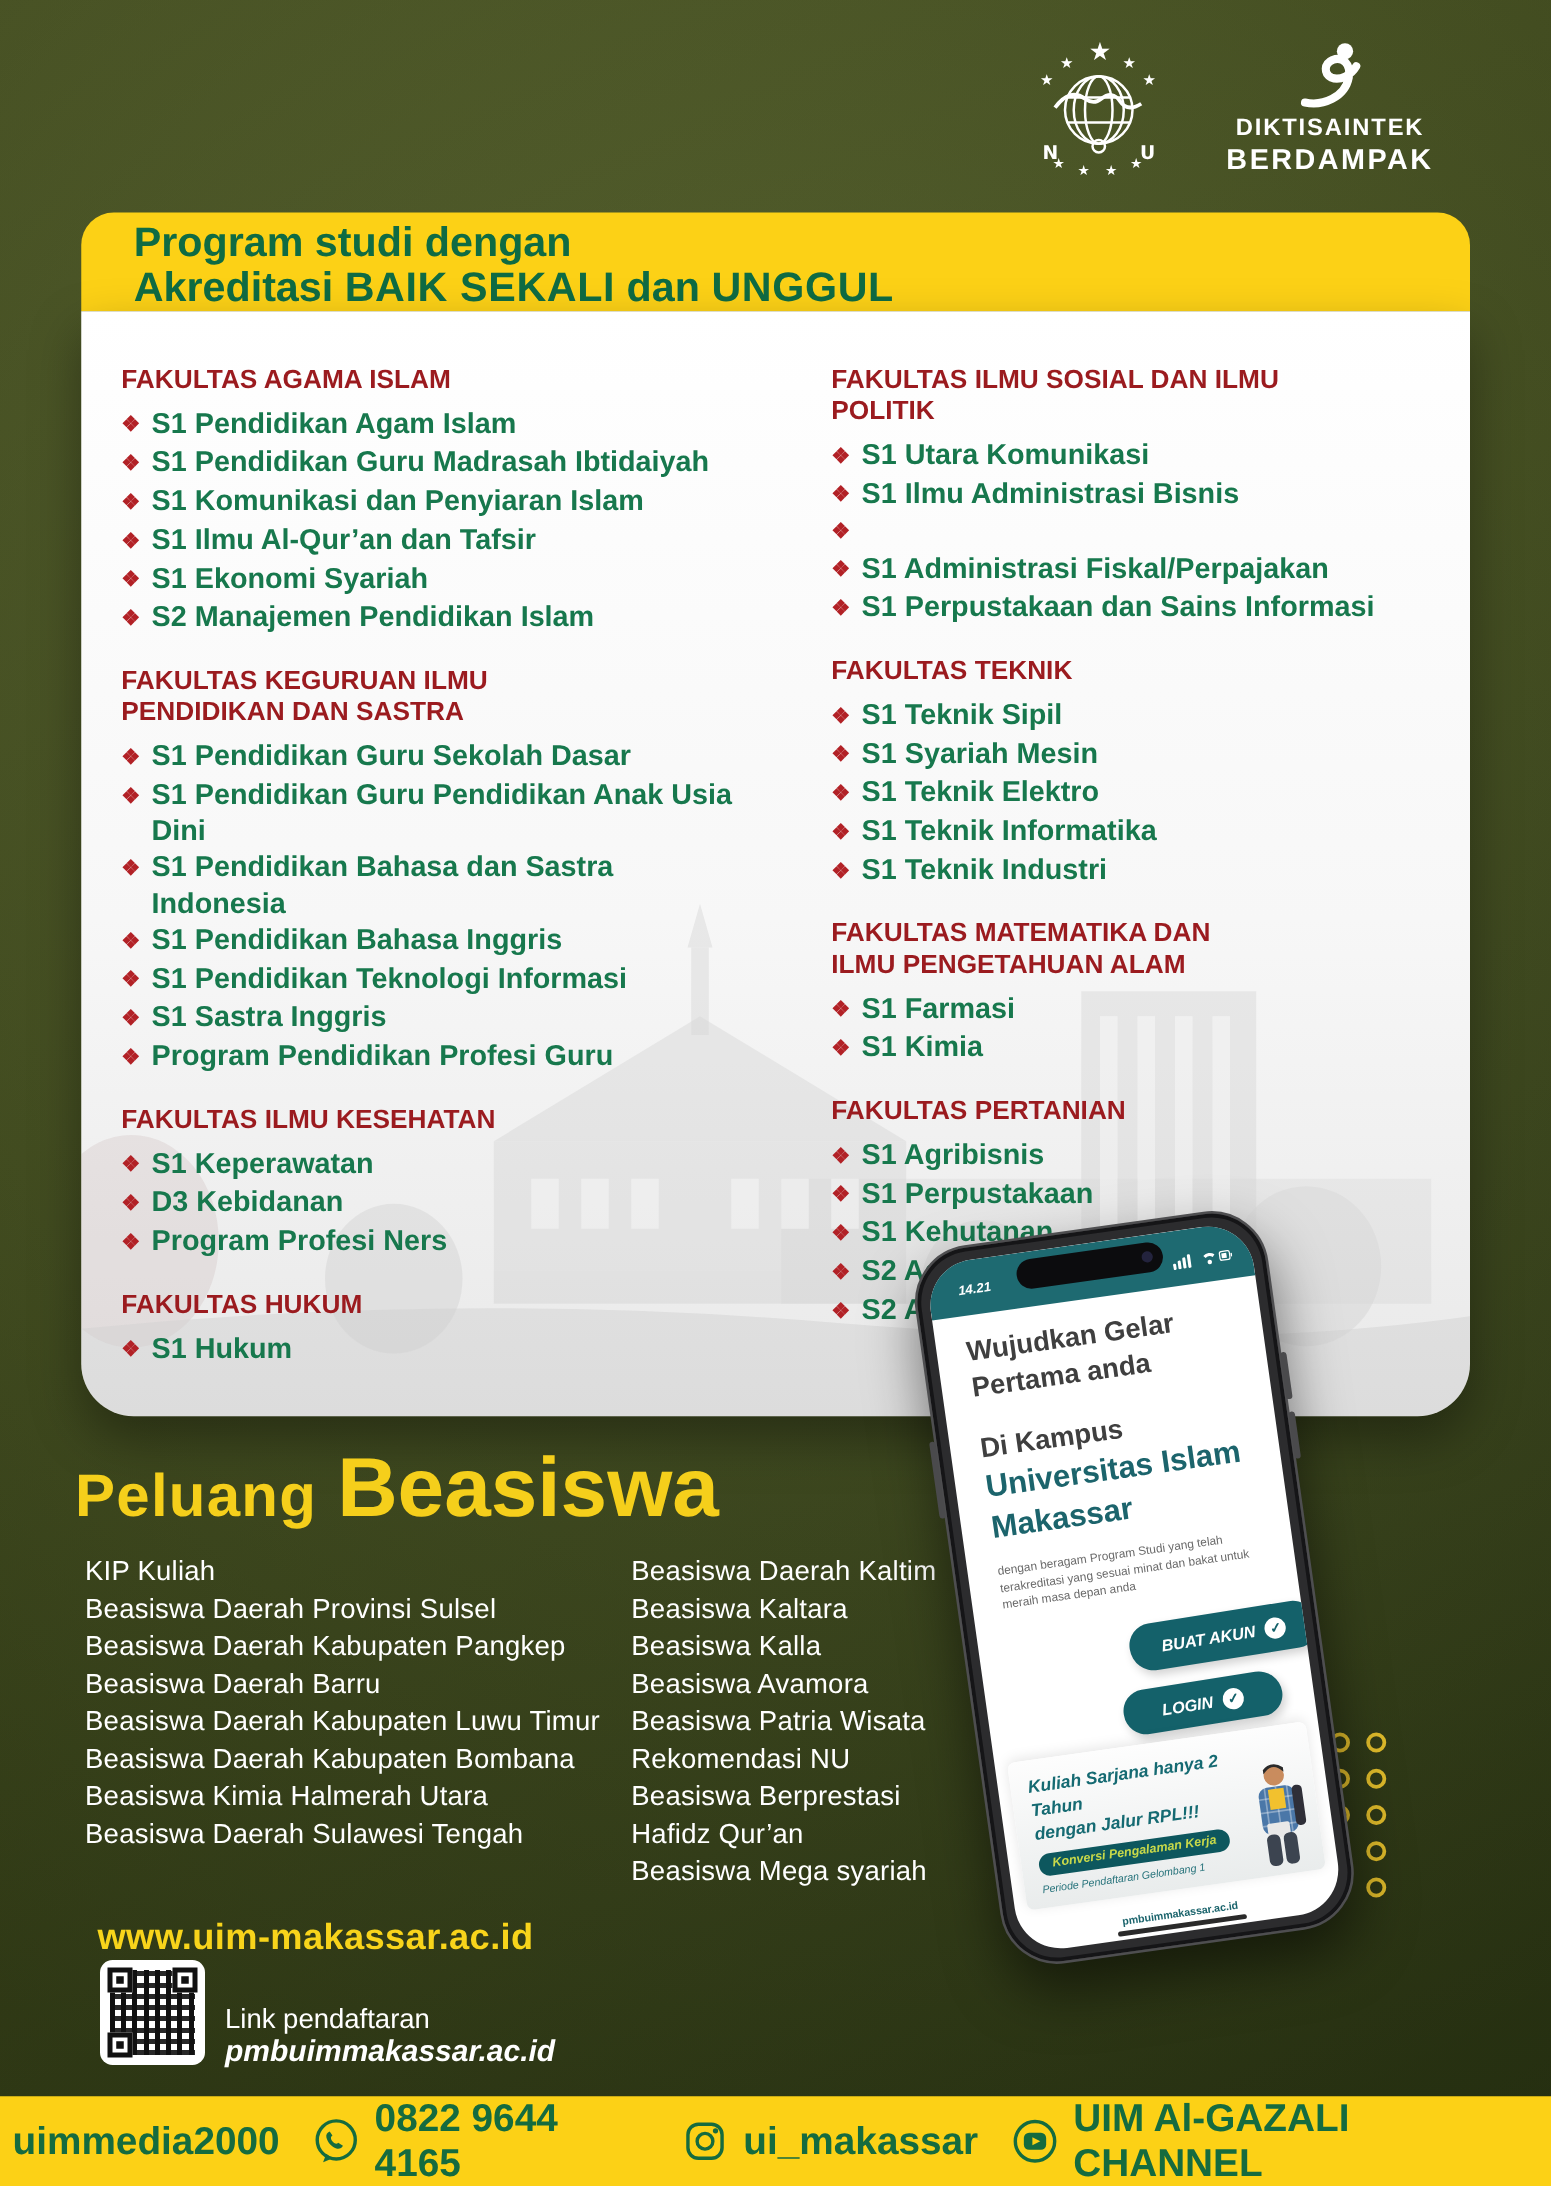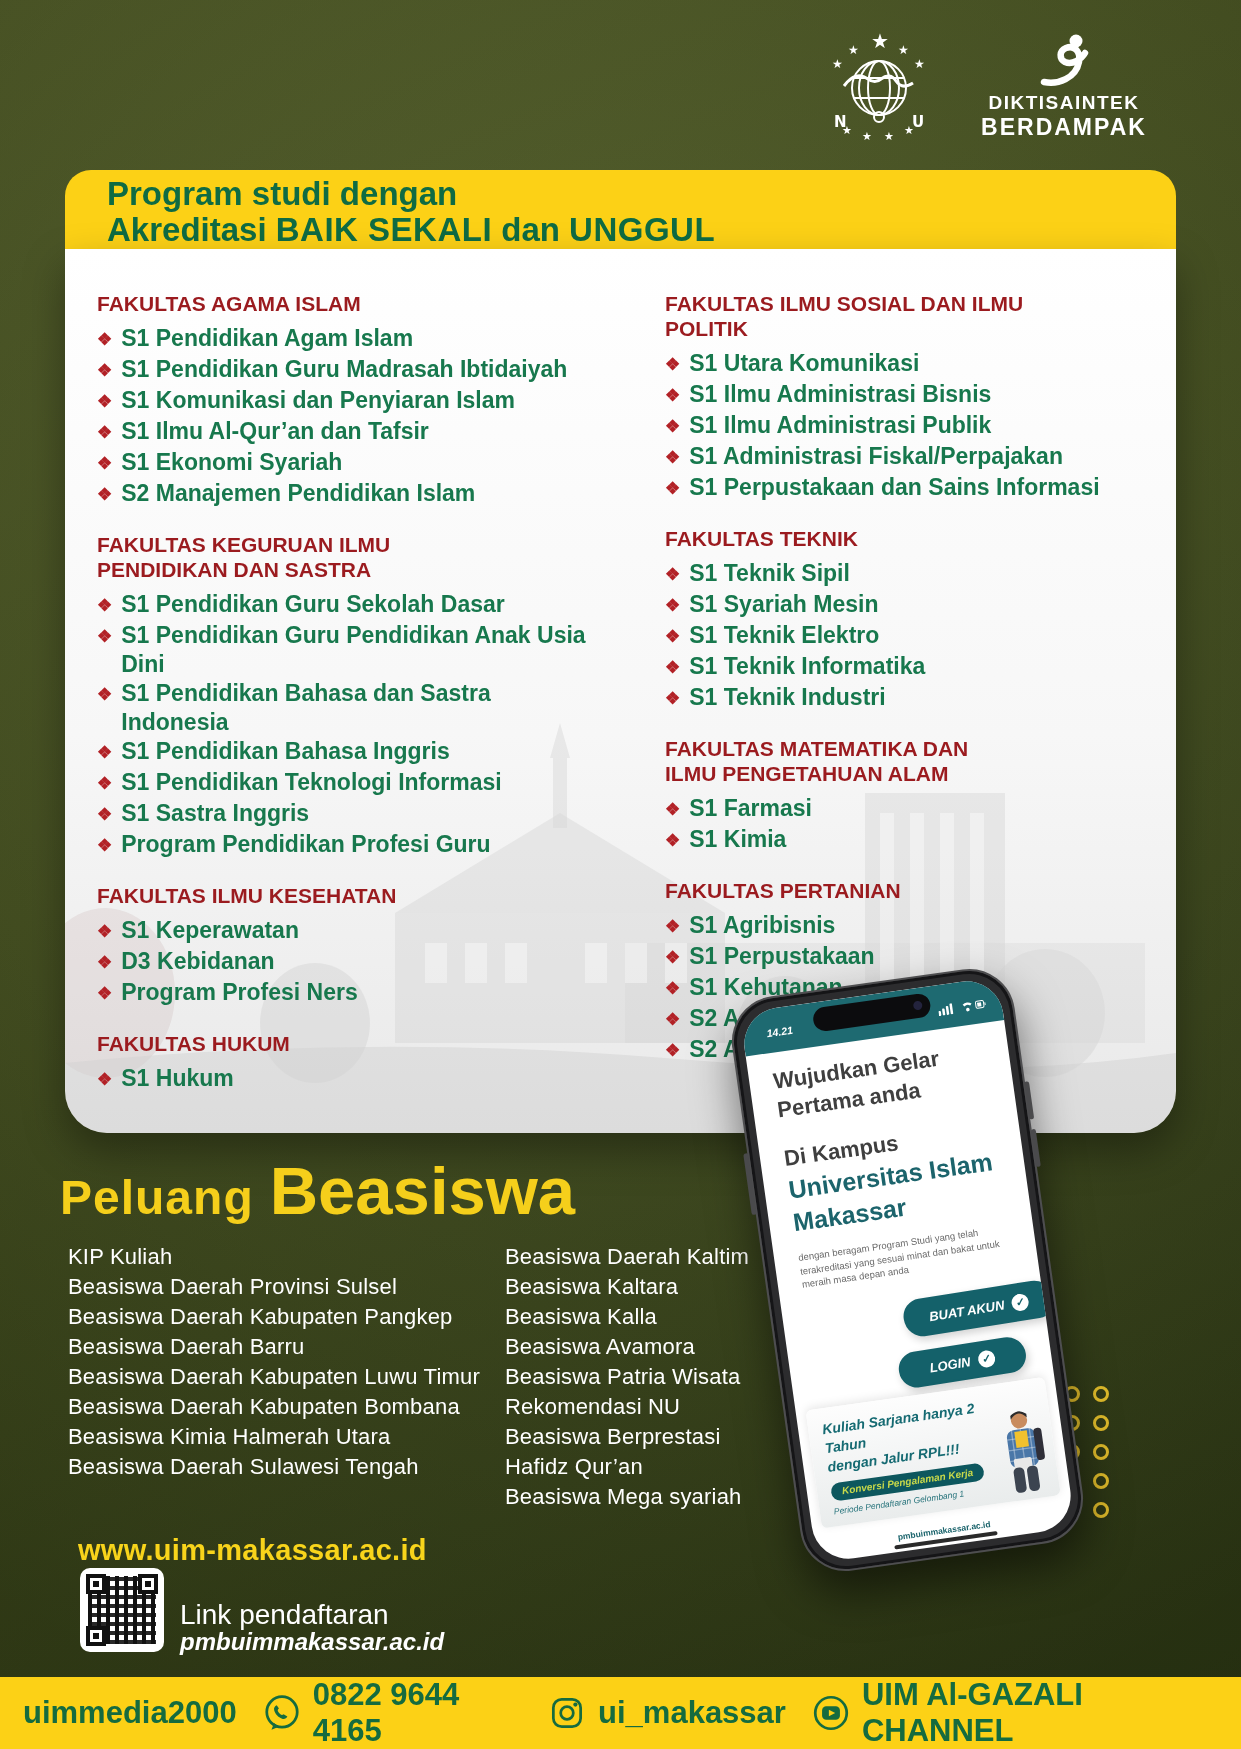--- a/index.html
+++ b/index.html
@@ -54,29 +54,29 @@
   .website{ position:absolute; left:78px; top:1534px; z-index:3; color:#f8d41b; font-size:29px; font-weight:800; letter-spacing:.3px;}
   .qr-box{ position:absolute; left:80px; top:1568px; width:84px; height:84px; background:#fff; border-radius:10px; z-index:3; padding:8px;}
   .qr{ position:relative; width:100%; height:100%;
        background:
         repeating-linear-gradient(0deg, rgba(17,17,17,.9) 0 4px, transparent 4px 9px),
         repeating-linear-gradient(90deg, #111 0 4px, #fff 4px 9px); }
   .fder{ position:absolute; width:20px; height:20px; border:4px solid #111; background:#fff; }
   .fder::after{ content:""; position:absolute; left:3px; top:3px; width:6px; height:6px; background:#111; }
   .fder.tl{ left:-2px; top:-2px; } .fder.tr{ right:-2px; top:-2px; } .fder.bl{ left:-2px; bottom:-2px; }
   .qr-cap{ position:absolute; left:180px; top:1602px; z-index:3; color:#fff; }
-  .qr-cap .c1{ font-size:28px; font-weight:400; line-height:26px;}
+  .qr-cap .c1{ font-size:22px; font-weight:400; line-height:26px;}
   .qr-cap .c2{ font-size:24px; font-weight:800; font-style:italic; line-height:28px;}
   
   .dots{ position:absolute; left:1006px; top:1386px; z-index:3; display:grid; grid-template-columns:repeat(4,16px); gap:13px;}
   .dots span{ width:16px; height:16px; border:3px solid #ddb92a; border-radius:50%; display:block;}
   
   .bbar{
     position:absolute; left:0; top:1677px; width:1241px; height:72px; z-index:5;
-    background:#fcd116; color:#156b3f; display:flex; align-items:center; padding:0 23px;
+    background:#fcd116; color:#156b3f; display:flex; align-items:center; padding:0 10px;
     font-size:31px; font-weight:800;
   }
   .bbar .ic{ flex:0 0 auto; display:block; }
   .m1{ margin-left:24px; } .m2{ margin-left:10px; }
   
   .phone{
     position:absolute; left:765px; top:980px; width:285px; height:580px; z-index:6;
     transform:rotate(-8deg);
     background:#2c2c2e; border:2px solid #4e4e50; border-radius:46px;
     box-shadow:0 22px 44px rgba(0,0,0,.5), inset 0 0 0 3px #151517;
@@ -288,21 +288,20 @@
         <li>
               <span class="blt">❖</span>
               <span>S1 Utara Komunikasi</span>
             </li>
             <li>
               <span class="blt">❖</span>
               <span>S1 Ilmu Administrasi Bisnis</span>
             </li>
             <li>
               <span class="blt">❖</span>
-              <span>S1 Ilmu Administrasi Publik</span>
             </li>
             <li>
               <span class="blt">❖</span>
               <span>S1 Administrasi Fiskal/Perpajakan</span>
             </li>
             <li>
               <span class="blt">❖</span>
               <span>S1 Perpustakaan dan Sains Informasi</span>
             </li>
           </ul>

